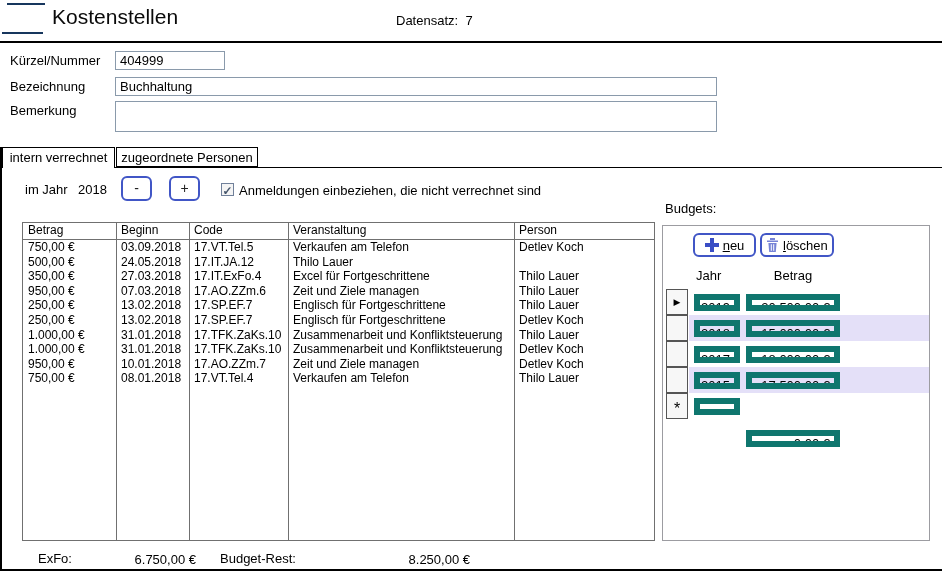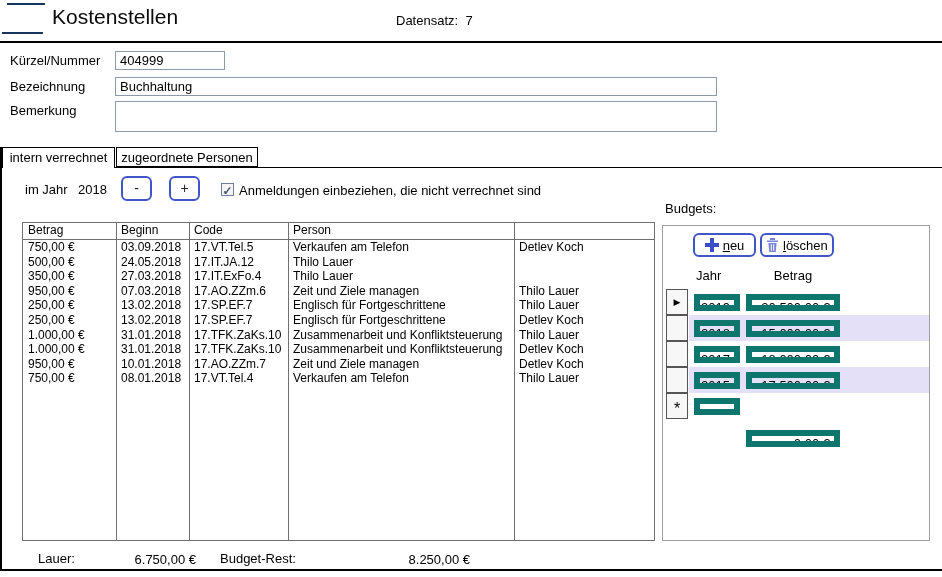--- a/index.html
+++ b/index.html
@@ -120,40 +120,42 @@
 
 <div class="abs grid">
   <div class="vline" style="left:93px;"></div>
   <div class="vline" style="left:166px;"></div>
   <div class="vline" style="left:265px;"></div>
   <div class="vline" style="left:491px;"></div>
   <div class="grid-header">
     <div class="hcell w1">Betrag</div>
     <div class="hcell w2">Beginn</div>
     <div class="hcell w3">Code</div>
+    <div class="hcell w4">Veranstaltung</div>
     <div class="hcell w5">Person</div>
   </div>
   <div class="grid-rows">
     <div class="grow">
         <div class="cell w1">750,00 €</div>
         <div class="cell w2">03.09.2018</div>
         <div class="cell w3">17.VT.Tel.5</div>
         <div class="cell w4">Verkaufen am Telefon</div>
         <div class="cell w5">Detlev Koch</div>
       </div>
     <div class="grow">
         <div class="cell w1">500,00 €</div>
         <div class="cell w2">24.05.2018</div>
         <div class="cell w3">17.IT.JA.12</div>
         <div class="cell w5">Thilo Lauer</div>
       </div>
     <div class="grow">
         <div class="cell w1">350,00 €</div>
         <div class="cell w2">27.03.2018</div>
         <div class="cell w3">17.IT.ExFo.4</div>
+        <div class="cell w4">Excel für Fortgeschrittene</div>
         <div class="cell w5">Thilo Lauer</div>
       </div>
     <div class="grow">
         <div class="cell w1">950,00 €</div>
         <div class="cell w2">07.03.2018</div>
         <div class="cell w3">17.AO.ZZm.6</div>
         <div class="cell w4">Zeit und Ziele managen</div>
         <div class="cell w5">Thilo Lauer</div>
       </div>
     <div class="grow">
@@ -238,18 +240,18 @@
   <div class="band" style="top:141px;"></div>
   <div class="selector-cell" style="top:141px;"></div>
   <div class="bfield jahr hl" style="top:146px;">2015</div>
   <div class="bfield betrag hl" style="top:146px;">17.500,00 €</div>
 
   <div class="selector-cell" style="top:167px;"><span class="star">*</span></div>
   <div class="bfield jahr" style="top:172px;"></div>
   <div class="bfield betrag" style="top:172px;margin-top:32px;">0,00 €</div>
 </div>
 
-<div class="abs summary-label" style="left:38px;top:551px;">Lauer:</div>
+<div class="abs summary-label" style="left:38px;top:551px;">ExFo:</div>
 <div class="summary-value" style="left:106px;top:552px;width:90px;">6.750,00 €</div>
 <div class="abs summary-label" style="left:220px;top:551px;">Budget-Rest:</div>
 <div class="summary-value" style="left:368px;top:552px;width:102px;">8.250,00 €</div>
 
 <div class="abs bottom-line"></div>
 
 </body></html>

